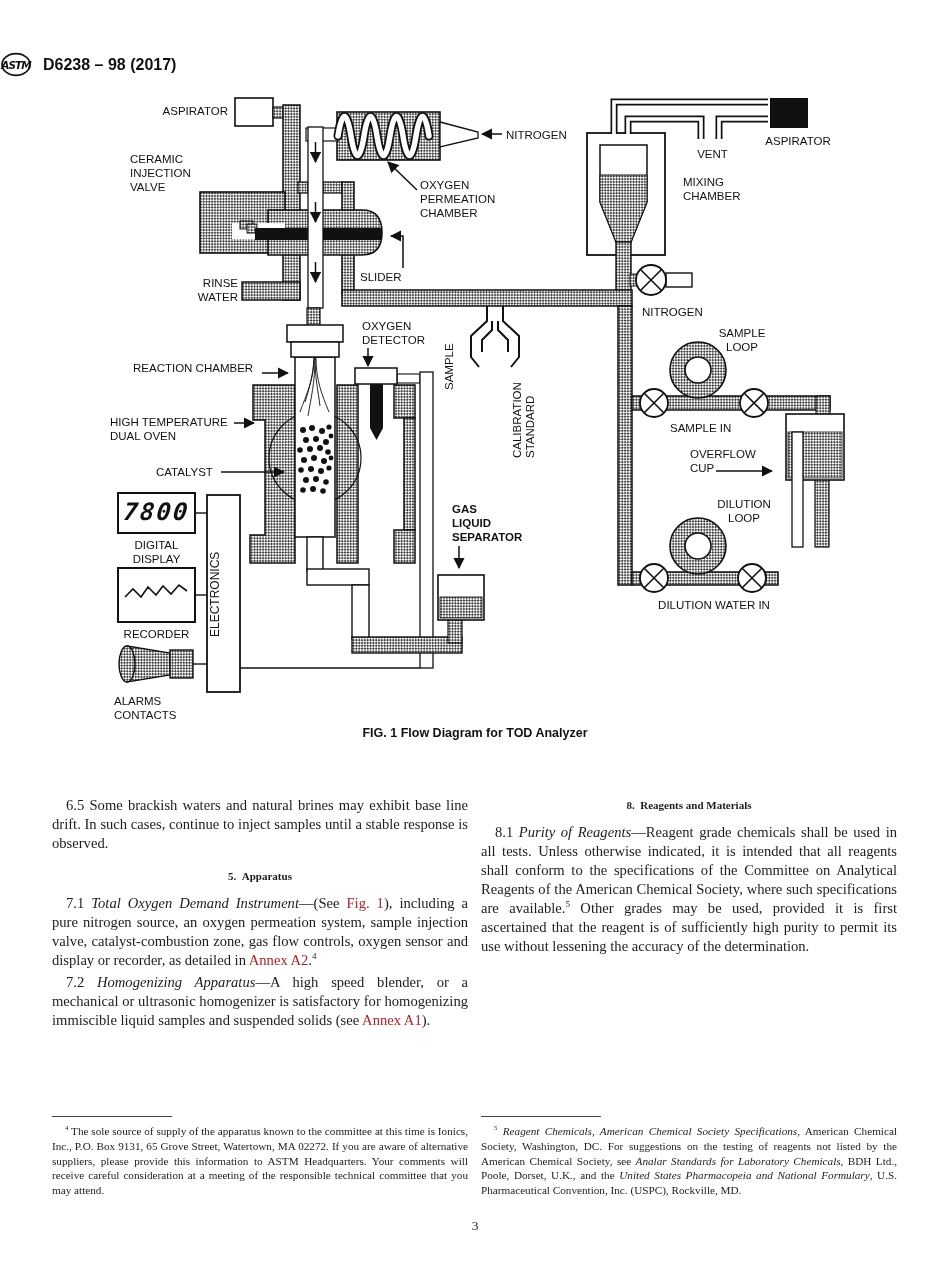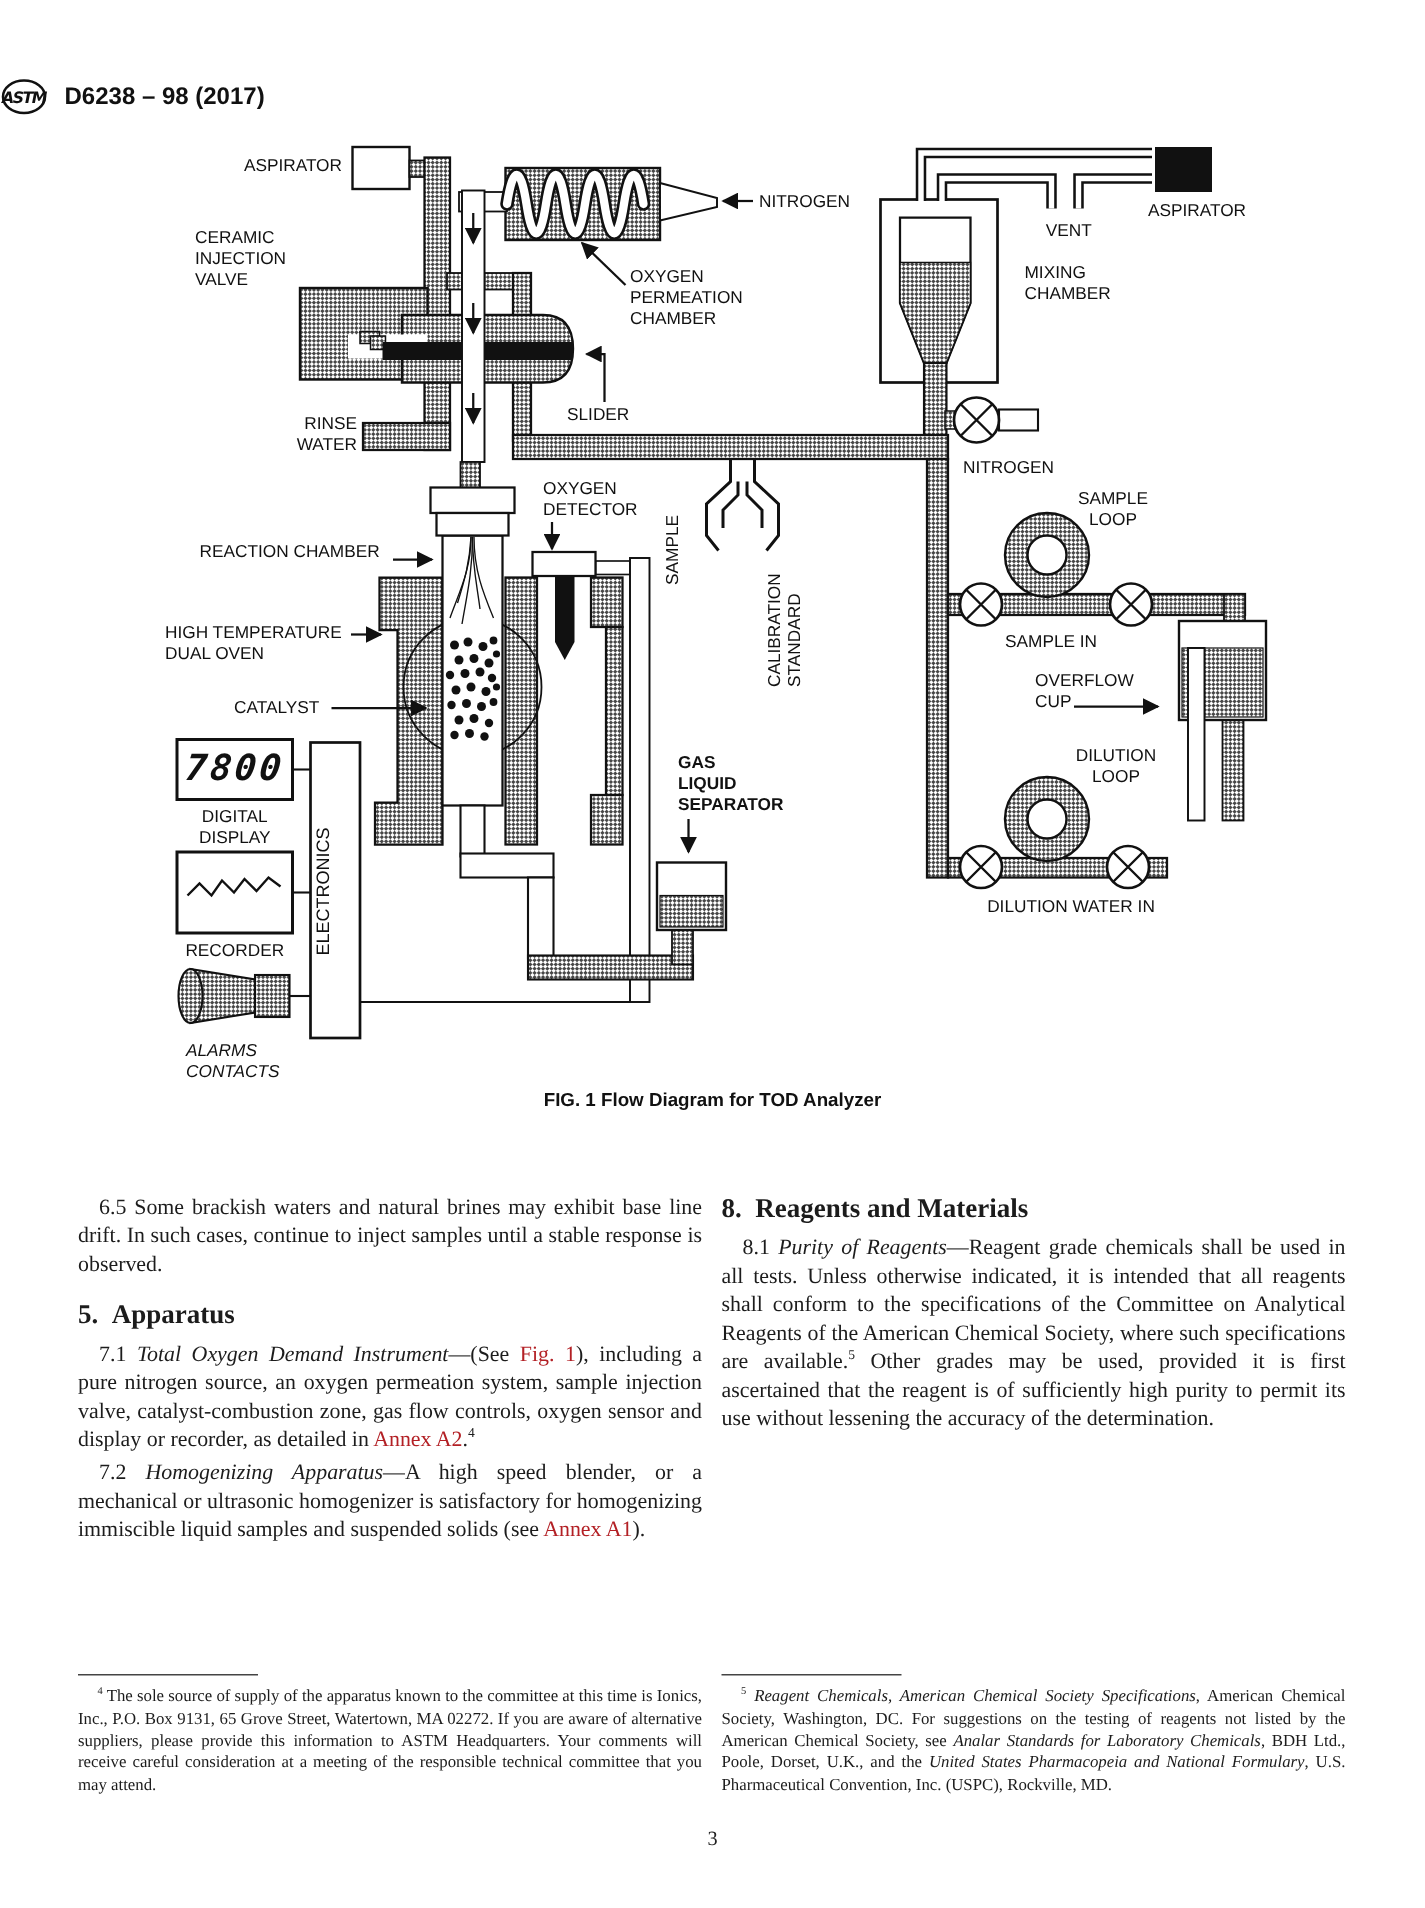--- a/index.html
+++ b/index.html
@@ -24,21 +24,21 @@
   .seg7 { font-family:"DejaVu Sans Mono", monospace; font-weight:bold; font-style:italic;
           font-size:24px; letter-spacing:2px; transform:skewX(-6deg); color:#111; }
   .figcap { position:absolute; top:636px; left:0; width:100%; text-align:center;
             font:bold 12.5px "Liberation Sans", sans-serif; color:#111; }
 
   
   .cols { position:absolute; top:796px; left:52px; width:846px; display:flex; gap:13px; }
   .col { width:416px; min-height:402px; display:flex; flex-direction:column;
          font-size:14.6px; line-height:19px; text-align:justify; }
   .para { text-indent:14px; margin-bottom:3px; }
-  .sechead { font-weight:bold; font-size:18px; margin:11px 0 8px 0; text-align:left; }
+  .sechead { font-weight:bold; font-size:11px; margin:11px 0 8px 0; text-align:center; }
   .lnk { color:#b32025; text-decoration:none; }
   sup { font-size:0.62em; vertical-align:super; line-height:0; }
   .footnote { margin-top:auto; font-size:11.2px; line-height:14.8px; text-align:justify; }
   .fnrule { width:120px; border-top:1.2px solid #444; margin-bottom:7px; }
   .fntext { text-indent:13px; }
 
   .pagenum { position:absolute; top:1218px; left:0; width:100%; text-align:center;
              font-size:13.5px; color:#222; }
 </style>
 </head>
@@ -266,21 +266,21 @@
     <div class="lbl tr" style="left:148px; top:14px; width:80px;">ASPIRATOR</div>
     <div class="lbl" style="left:130px; top:62px;">CERAMIC
 INJECTION
 VALVE</div>
     <div class="lbl" style="left:506px; top:38px;">NITROGEN</div>
     <div class="lbl" style="left:420px; top:88px;">OXYGEN
 PERMEATION
 CHAMBER</div>
     <div class="lbl tr" style="left:160px; top:186px; width:78px;">RINSE
 WATER</div>
-    <div class="lbl" style="left:378px; top:180px;">SLIDER</div>
+    <div class="lbl" style="left:360px; top:180px;">SLIDER</div>
     <div class="lbl tc" style="left:690px; top:57px; width:45px;">VENT</div>
     <div class="lbl tc" style="left:752px; top:44px; width:92px;">ASPIRATOR</div>
     <div class="lbl" style="left:683px; top:85px;">MIXING
 CHAMBER</div>
     <div class="lbl" style="left:642px; top:215px;">NITROGEN</div>
     <div class="lbl tc" style="left:702px; top:236px; width:80px;">SAMPLE
 LOOP</div>
     <div class="lbl" style="left:670px; top:331px;">SAMPLE IN</div>
     <div class="lbl" style="left:690px; top:357px;">OVERFLOW
 CUP</div>
@@ -294,21 +294,21 @@
 STANDARD</div>
     <div class="lbl" style="left:133px; top:271px;">REACTION CHAMBER</div>
     <div class="lbl" style="left:110px; top:325px;">HIGH TEMPERATURE
 DUAL OVEN</div>
     <div class="lbl" style="left:156px; top:375px;">CATALYST</div>
     <div class="lbl seg7 tc" style="left:122px; top:408px; width:69px;">7800</div>
     <div class="lbl tc" style="left:118px; top:448px; width:77px;">DIGITAL
 DISPLAY</div>
     <div class="vlbl tc" style="left:209px; top:412px; height:184px; width:30px; text-align:center; font-size:12px;">ELECTRONICS</div>
     <div class="lbl tc" style="left:118px; top:537px; width:77px;">RECORDER</div>
-    <div class="lbl" style="left:124px; top:604px;font-style:italic;">ALARMS
+    <div class="lbl" style="left:114px; top:604px;">ALARMS
 CONTACTS</div>
     <div class="lbl" style="left:452px; top:412px;font-weight:bold;">GAS
 LIQUID
 SEPARATOR</div>
 
     <div class="figcap">FIG. 1 Flow Diagram for TOD Analyzer</div>
   </div>
 
   <div class="cols">
     <div class="col">

